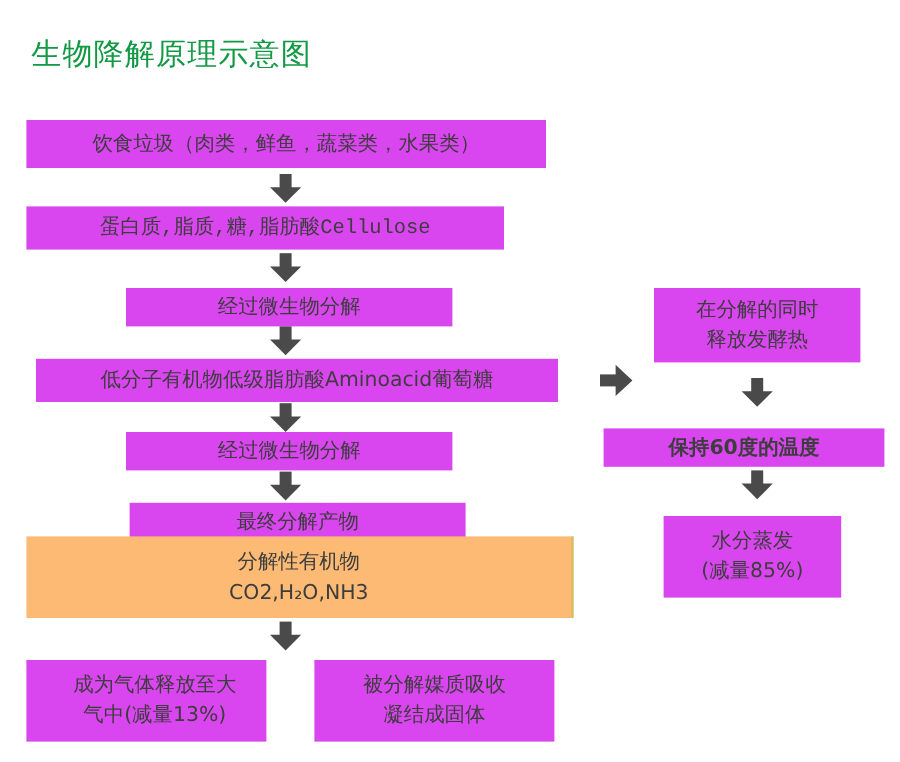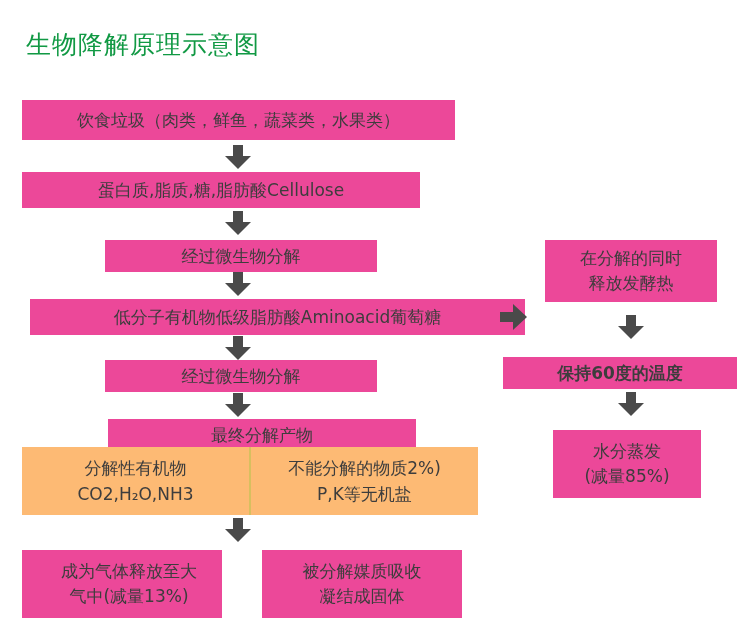--- a/index.html
+++ b/index.html
@@ -18,21 +18,21 @@
     font-size:25px;
     line-height:46px;
     font-weight:400;
     color:#119944;
     letter-spacing:1px;
     white-space:nowrap;
   }
 
   .box{
     position:absolute;
-    background:#ec4899;
+    background:#d946ef;
     color:#3d3d3d;
     display:flex;
     align-items:center;
     justify-content:center;
     text-align:center;
     font-size:17px;
     line-height:25px;
     box-sizing:border-box;
     padding:2px 6px;
     white-space:pre-line;
@@ -110,61 +110,59 @@
 
   <div class="title">生物降解原理示意图</div>
 
   <div class="box" style="left:22px; top:100px; width:433px; height:40px;">饮食垃圾（肉类，鲜鱼，蔬菜类，水果类）</div>
 
   <div class="arrow-down" style="left:225px; top:145px;">
     <span class="shaft"></span>
       <span class="head"></span>
   </div>
 
-  <div class="box" style="left:22px; top:172px; width:398px; height:36px;">蛋白质,脂质,糖,脂肪酸Cellulose</div>
+  <div class="box" style="left:22px; top:172px; width:398px; height:36px;font-family:Liberation Mono, monospace;">蛋白质,脂质,糖,脂肪酸Cellulose</div>
 
   <div class="arrow-down" style="left:225px; top:211px;">
     <span class="shaft"></span>
       <span class="head"></span>
   </div>
 
   <div class="box" style="left:105px; top:240px; width:272px; height:32px;">经过微生物分解</div>
 
   <div class="arrow-down" style="left:225px; top:272px;">
     <span class="shaft"></span>
       <span class="head"></span>
   </div>
 
-  <div class="box" style="left:30px; top:299px; width:495px; height:36px;">低分子有机物低级脂肪酸Aminoacid葡萄糖</div>
+  <div class="box" style="left:30px; top:299px; width:435px; height:36px;">低分子有机物低级脂肪酸Aminoacid葡萄糖</div>
 
   <div class="arrow-right" style="left:500px; top:304px;">
     <span class="shaft"></span>
       <span class="head"></span>
   </div>
 
   <div class="arrow-down" style="left:225px; top:336px;">
     <span class="shaft"></span>
       <span class="head"></span>
   </div>
 
   <div class="box" style="left:105px; top:360px; width:272px; height:32px;">经过微生物分解</div>
 
   <div class="arrow-down" style="left:225px; top:393px;">
     <span class="shaft"></span>
       <span class="head"></span>
   </div>
 
-  <div class="box" style="left:108px; top:419px; width:308px; height:32px;">最终分解产物</div>
+  <div class="box" style="left:108px; top:419px; width:280px; height:32px;">最终分解产物</div>
 
   <div class="split" style="left:22px; top:447px; width:456px; height:68px;">
     <div class="cell">分解性有机物
 CO2,H₂O,NH3</div>
     <div class="divider"></div>
-    <div class="cell">不能分解的物质2%)
-P,K等无机盐</div>
   </div>
 
   <div class="arrow-down" style="left:225px; top:518px;">
     <span class="shaft"></span>
       <span class="head"></span>
   </div>
 
   <div class="box" style="left:22px; top:550px; width:200px; height:68px;padding-left:20px;">成为气体释放至大
 气中(减量13%)</div>
 

